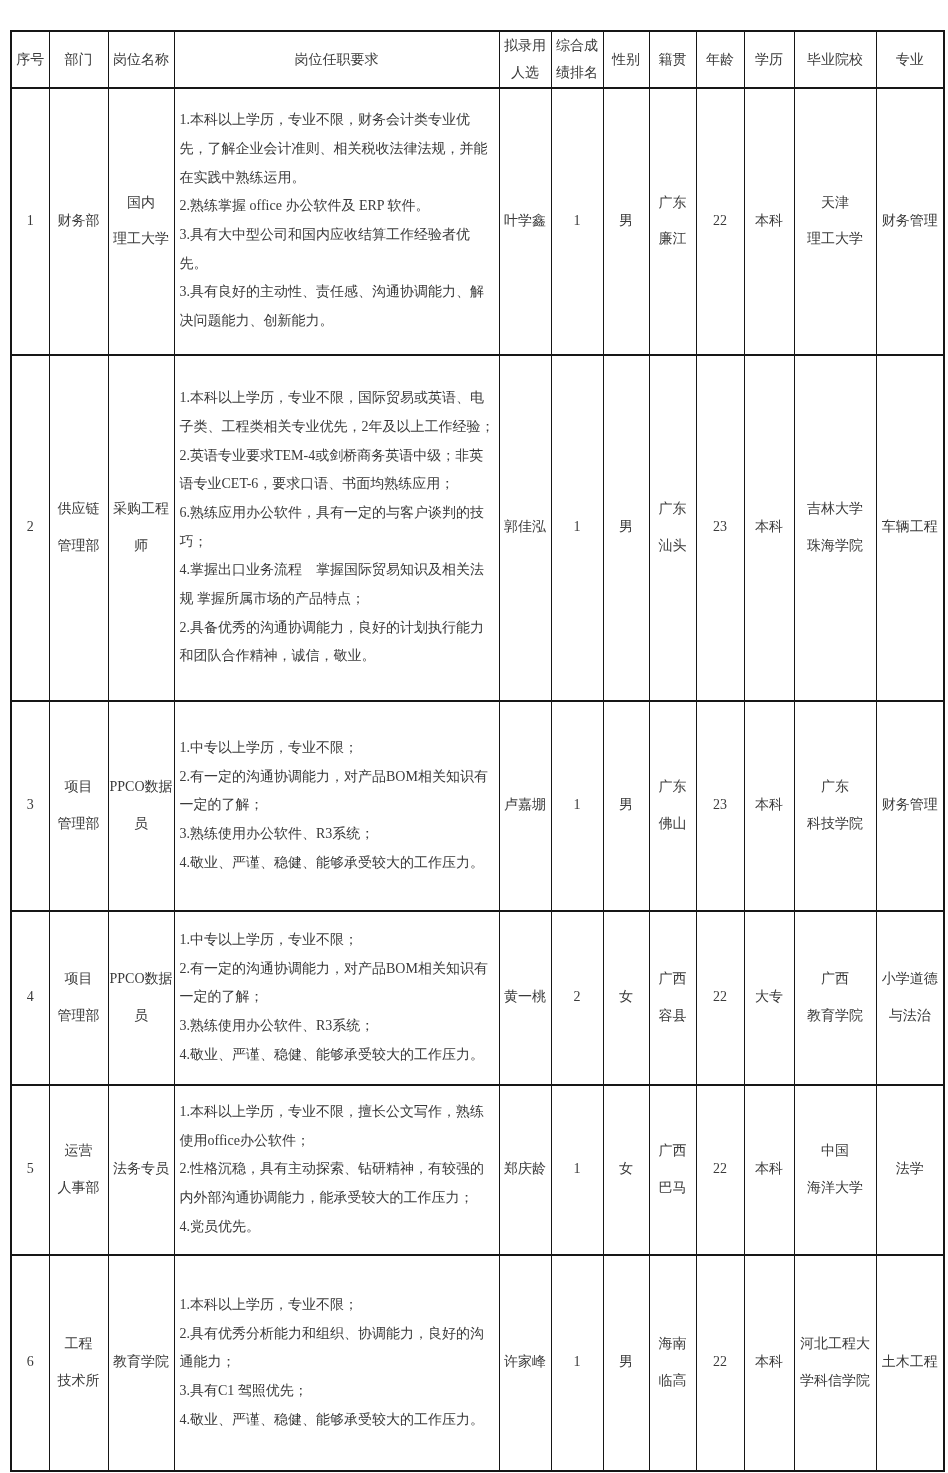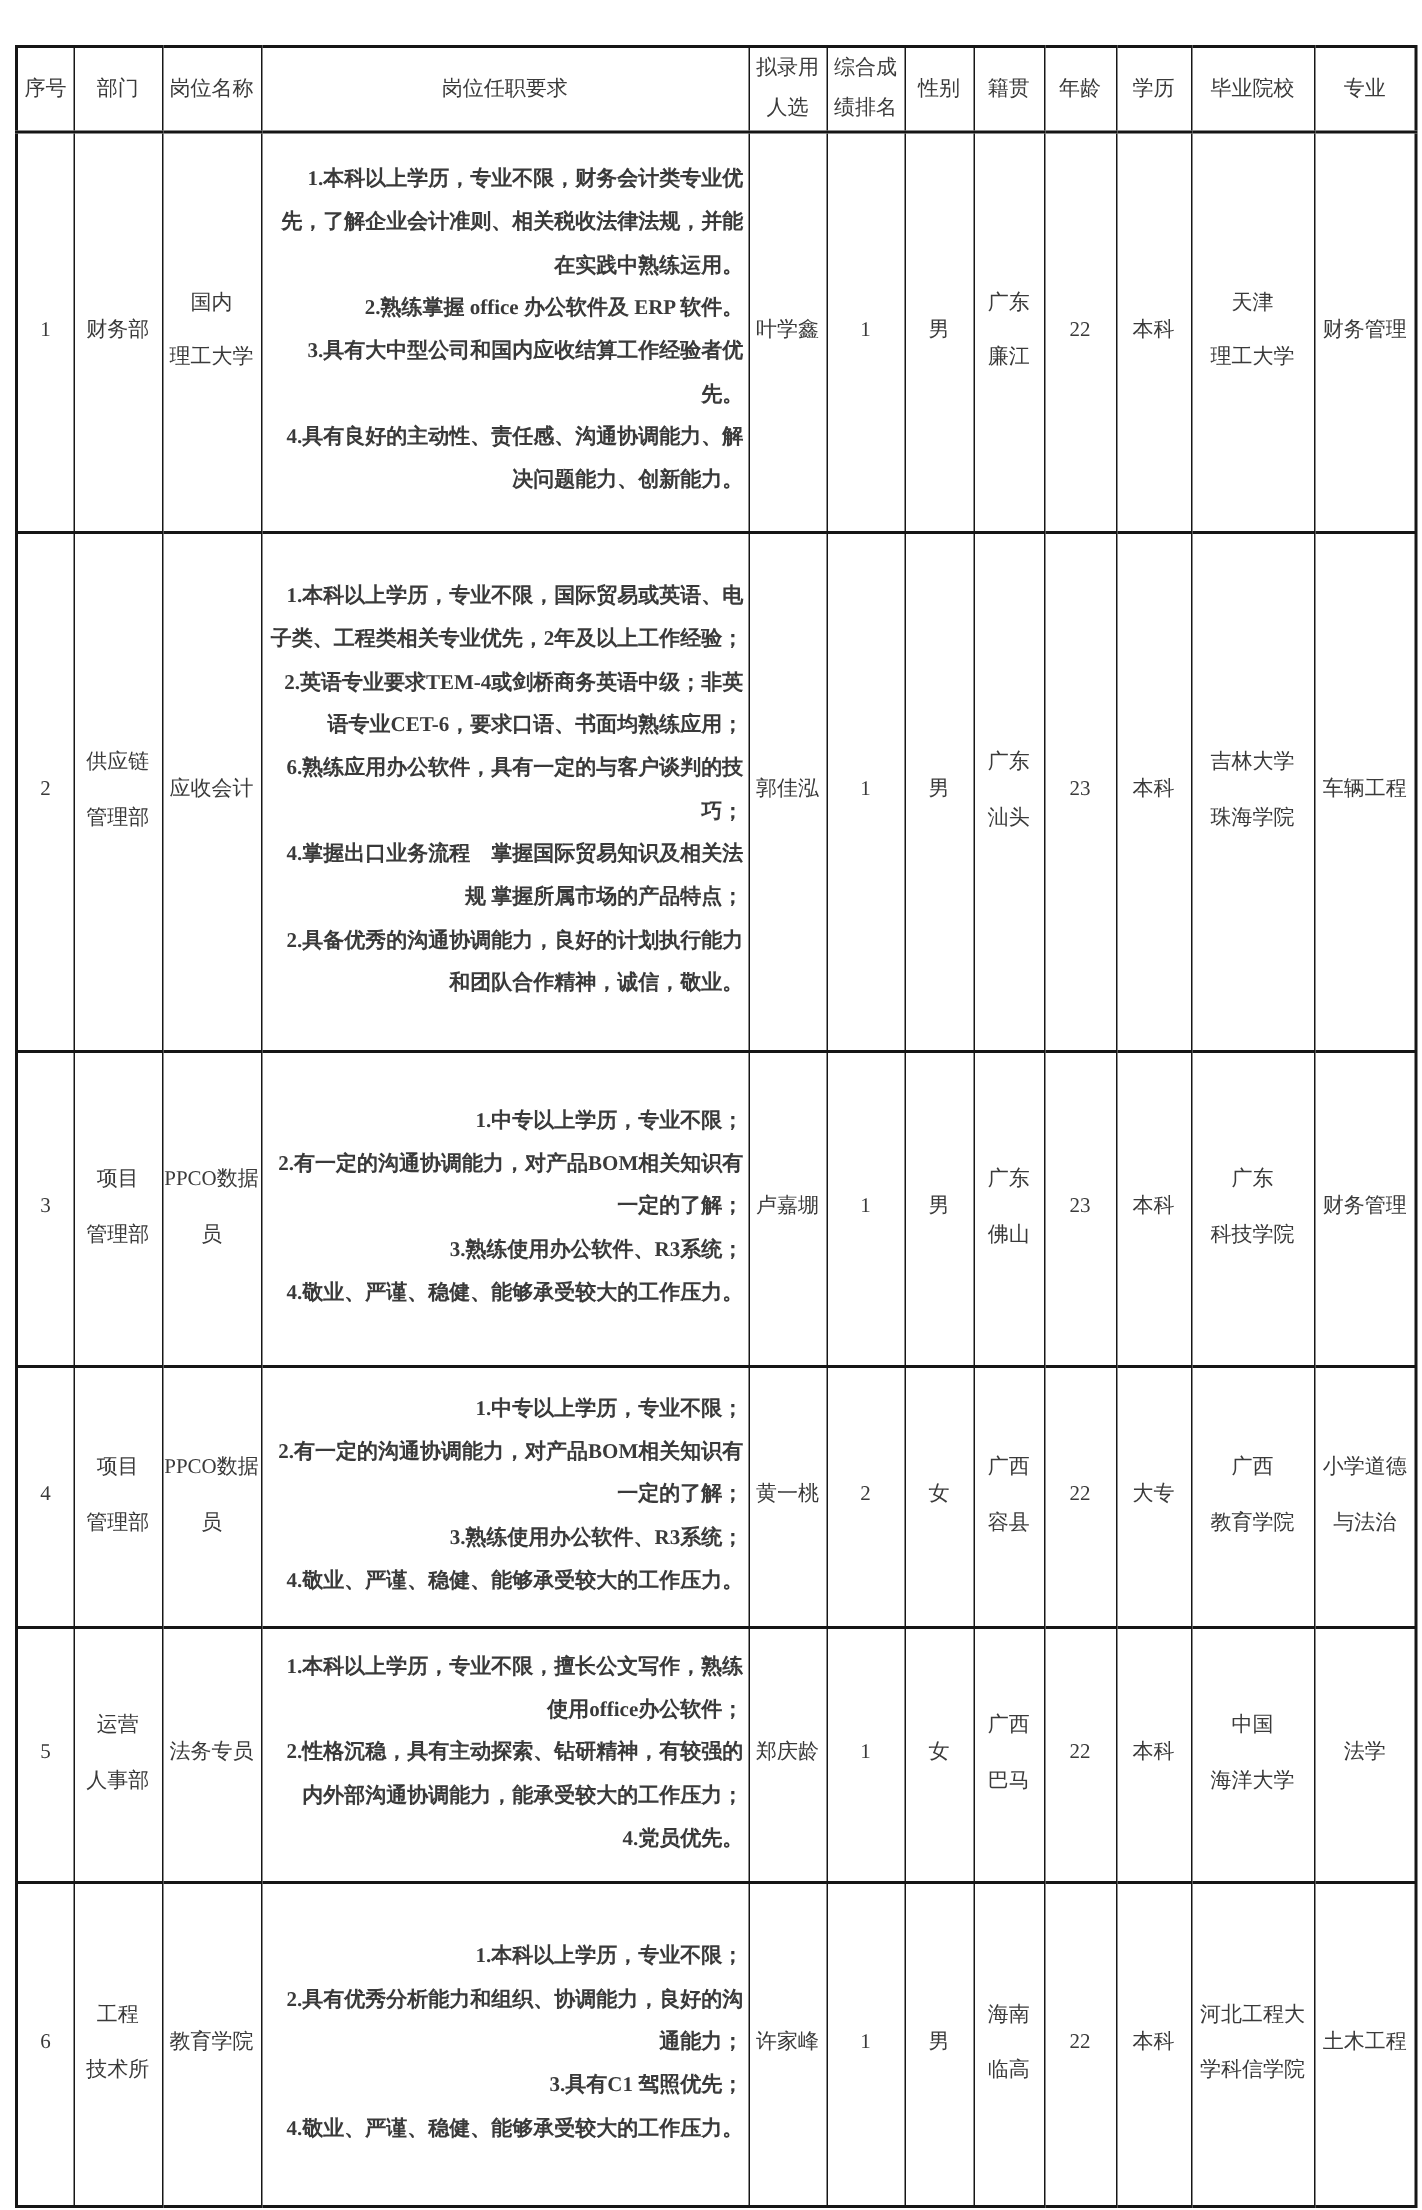--- a/index.html
+++ b/index.html
@@ -43,25 +43,24 @@
     text-align: center;
     vertical-align: middle;
     font-size: 14px;
     font-weight: normal;
     white-space: pre-line;
     overflow: hidden;
   }
   thead th { height: 55px; line-height: 1.95; margin-top: 23px; }
   td { line-height: 2.6; }
   td.req {
-    text-align: right;
+    text-align: left;
     white-space: normal;
     padding: 2px 3px 2px 5px;
     line-height: 2.05;
-    font-weight: bold;
   }
   td.req p { margin: 0; }
 
   
   tbody tr:nth-child(1) { height: 267px; }
   tbody tr:nth-child(2) { height: 346px; }
   tbody tr:nth-child(3) { height: 210px; }
   tbody tr:nth-child(4) { height: 174px; }
   tbody tr:nth-child(5) { height: 170px; }
   tbody tr:nth-child(6) { height: 216px; }
@@ -106,38 +105,38 @@
     <tbody id="body-rows">
         <tr>
           <td>1</td>
           <td>财务部</td>
           <td>国内
 理工大学</td>
           <td class="req">
             <p>1.本科以上学历，专业不限，财务会计类专业优先，了解企业会计准则、相关税收法律法规，并能在实践中熟练运用。</p>
             <p>2.熟练掌握 office 办公软件及 ERP 软件。</p>
             <p>3.具有大中型公司和国内应收结算工作经验者优先。</p>
-            <p>4.具有良好的主动性、责任感、沟通协调能力、解决问题能力、创新能力。</p>
+            <p>3.具有良好的主动性、责任感、沟通协调能力、解决问题能力、创新能力。</p>
           </td>
           <td>叶学鑫</td>
           <td>1</td>
           <td>男</td>
           <td>广东
 廉江</td>
           <td>22</td>
           <td>本科</td>
           <td>天津
 理工大学</td>
           <td>财务管理</td>
         </tr>
         <tr>
           <td>2</td>
           <td>供应链
 管理部</td>
-          <td>应收会计</td>
+          <td>采购工程师</td>
           <td class="req">
             <p>1.本科以上学历，专业不限，国际贸易或英语、电子类、工程类相关专业优先，2年及以上工作经验；</p>
             <p>2.英语专业要求TEM-4或剑桥商务英语中级；非英语专业CET-6，要求口语、书面均熟练应用；</p>
             <p>6.熟练应用办公软件，具有一定的与客户谈判的技巧；</p>
             <p>4.掌握出口业务流程　掌握国际贸易知识及相关法规 掌握所属市场的产品特点；</p>
             <p>2.具备优秀的沟通协调能力，良好的计划执行能力和团队合作精神，诚信，敬业。</p>
           </td>
           <td>郭佳泓</td>
           <td>1</td>
           <td>男</td>

